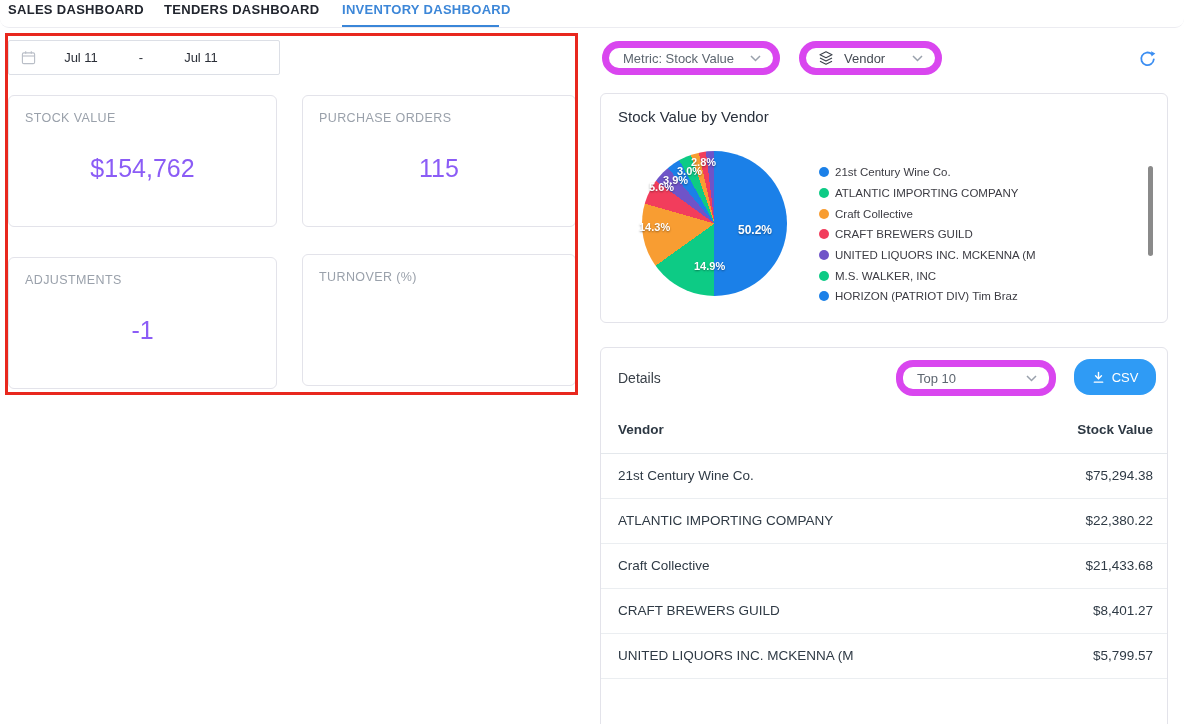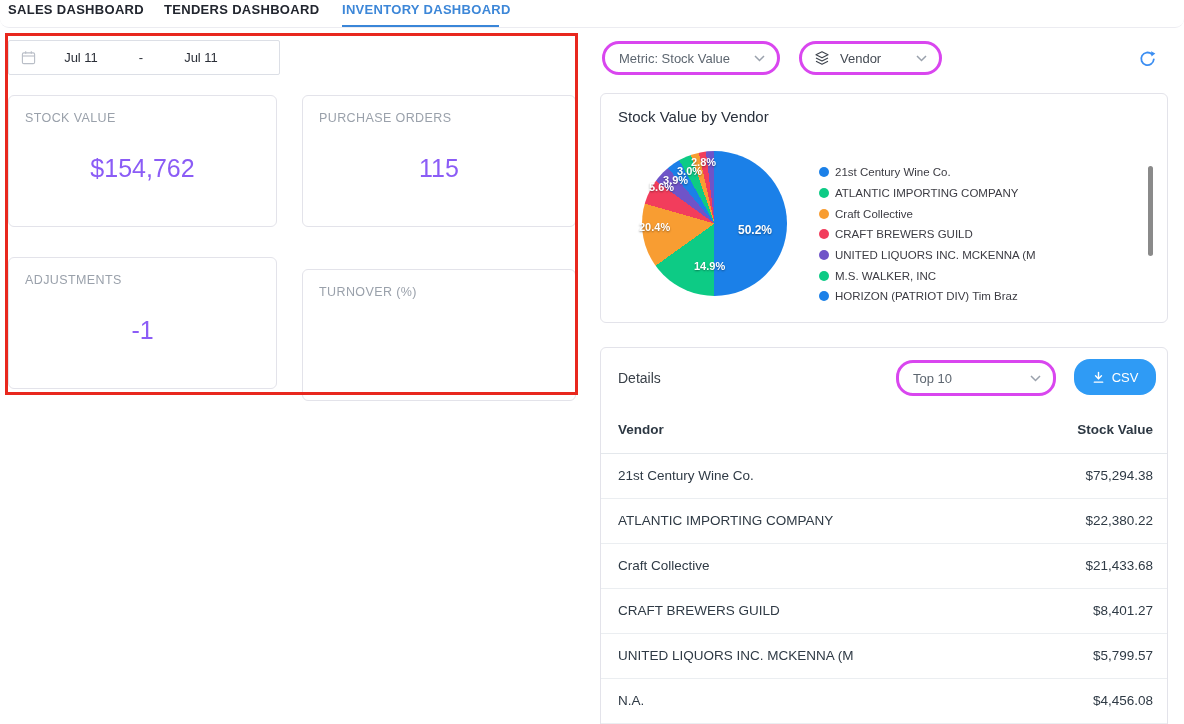--- a/index.html
+++ b/index.html
@@ -27,24 +27,24 @@
   .date-sep { font-size:13px; color:#2b2f38; width:30px; text-align:center; }
 
   .kpi { position:absolute; background:#fff; border:1px solid #e3e3ea; border-radius:6px; }
   .kpi-label { position:absolute; left:16px; top:15px; font-size:12.5px; letter-spacing:.4px;
                color:#9aa1ab; }
   .kpi-value { position:absolute; left:0; right:0; top:58px; text-align:center;
                font-size:25px; color:#8b5cf6; }
   .kpi1 { left:8px;  top:95px;  width:269px; height:132px; }
   .kpi2 { left:302px; top:95px; width:274px; height:132px; }
   .kpi3 { left:8px;  top:257px; width:269px; height:132px; }
-  .kpi4 { left:302px; top:269px; width:274px; height:132px; }
-
-  
-  .select { position:absolute; height:34px; border:3px solid #d946ef; border-radius:17px;
+  .kpi4 { left:302px; top:254px; width:274px; height:132px; }
+
+  
+  .select { position:absolute; height:34px; border:7px solid #d946ef; border-radius:17px;
             background:#fff; display:flex; align-items:center; cursor:pointer; }
   .sel-metric { left:602px; top:41px; width:178px; }
   .sel-dim    { left:799px; top:41px; width:143px; }
   .sel-text { font-size:13px; color:#5d6670; margin-left:14px; }
   .sel-dim .sel-text { color:#454b54; margin-left:10px; }
   .sel-chev { margin-left:auto; margin-right:12px; display:flex; }
   .sel-dim .layers { margin-left:12px; display:flex; }
   .refresh-btn { position:absolute; left:1134px; top:46px; width:26px; height:26px;
                  cursor:pointer; display:flex; align-items:center; justify-content:center; }
 
@@ -162,21 +162,21 @@
 
 <div class="chart-card">
   <div class="chart-title">Stock Value by Vendor</div>
   <div class="pie" style="background: conic-gradient(rgb(27, 128, 232) 0%, rgb(27, 128, 232) 50.2%, rgb(13, 203, 133) 50.2%, rgb(13, 203, 133) 65.1%, rgb(248, 157, 50) 65.1%, rgb(248, 157, 50) 79.4%, rgb(242, 61, 92) 79.4%, rgb(242, 61, 92) 85%, rgb(111, 84, 200) 85%, rgb(111, 84, 200) 88.9%, rgb(27, 128, 232) 88.9%, rgb(27, 128, 232) 91.9%, rgb(13, 203, 133) 91.9%, rgb(13, 203, 133) 94.7%, rgb(248, 157, 50) 94.7%, rgb(248, 157, 50) 96.5%, rgb(242, 61, 92) 96.5%, rgb(242, 61, 92) 98.1%, rgb(111, 84, 200) 98.1%, rgb(111, 84, 200) 99%);"></div>
   <div class="pie-labels">
 
   <span class="pie-pct">2.8%</span>
       <span class="pie-pct">3.0%</span>
       <span class="pie-pct">3.9%</span>
       <span class="pie-pct">5.6%</span>
-      <span class="pie-pct">20.4%</span>
+      <span class="pie-pct">14.3%</span>
       <span class="pie-pct">14.9%</span>
       <span class="pie-pct">50.2%</span>
     </div>
   <ul class="legend">
 
       <li class="legend-item">
         <span class="legend-dot" style="background: rgb(27, 128, 232);"></span>
         <span class="legend-label">21st Century Wine Co.</span>
       </li>
 
@@ -260,19 +260,15 @@
         <tr>
           <td class="col-vendor">CRAFT BREWERS GUILD</td>
           <td class="col-value">$8,401.27</td>
         </tr>
 
         <tr>
           <td class="col-vendor">UNITED LIQUORS INC. MCKENNA (M</td>
           <td class="col-value">$5,799.57</td>
         </tr>
 
-        <tr>
-          <td class="col-vendor">N.A.</td>
-          <td class="col-value">$4,456.08</td>
-        </tr>
       </tbody>
   </table>
 </div>
 
 </body></html>

